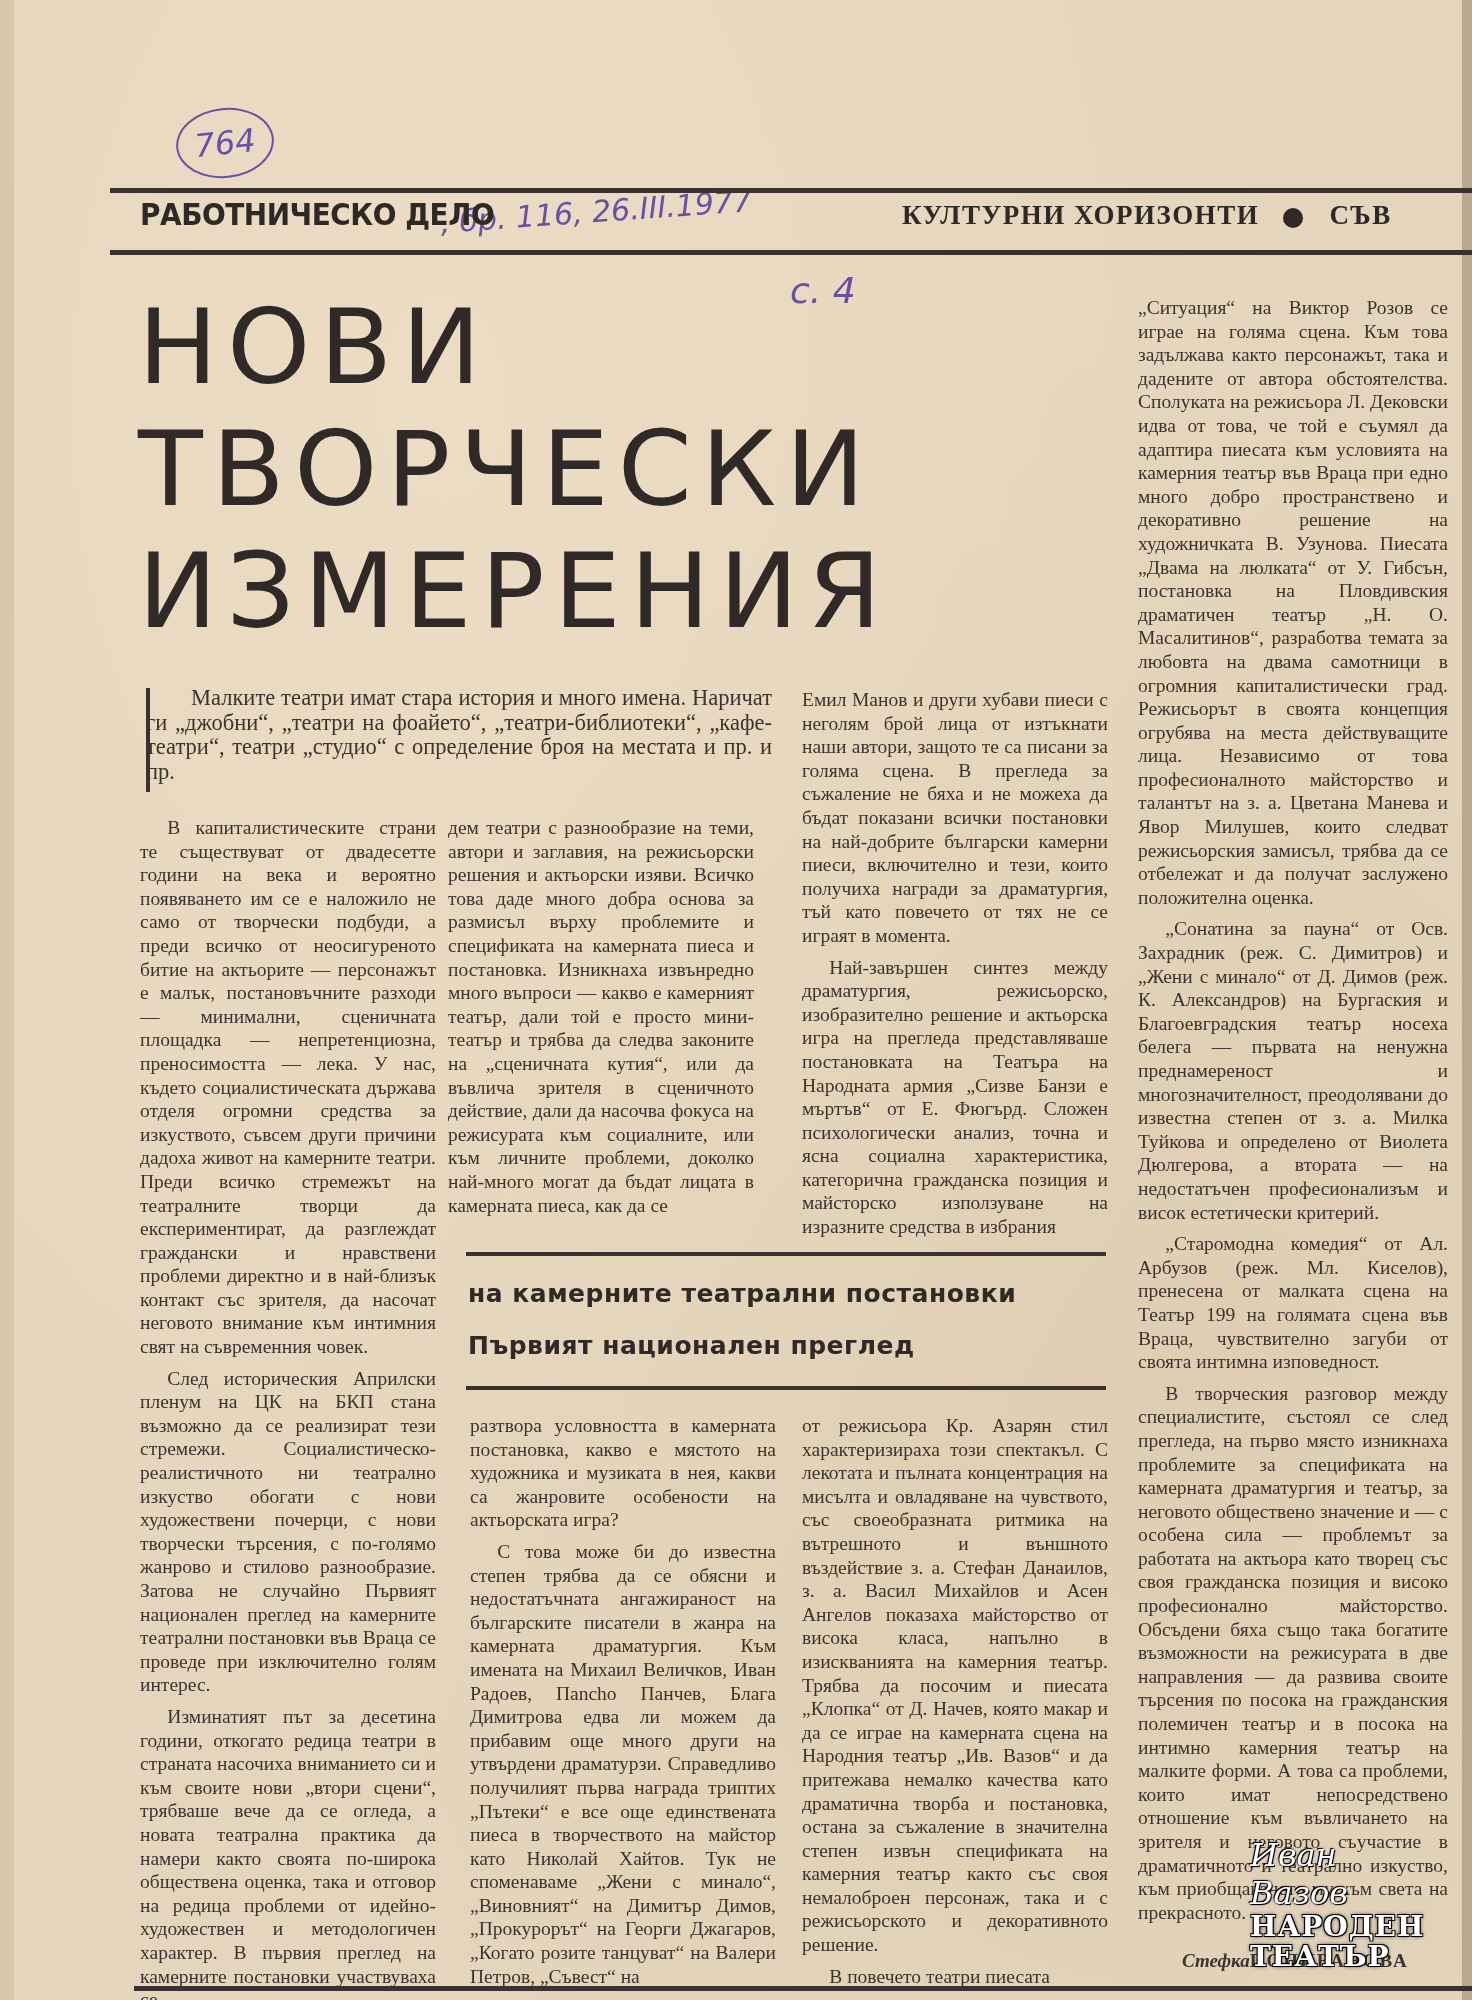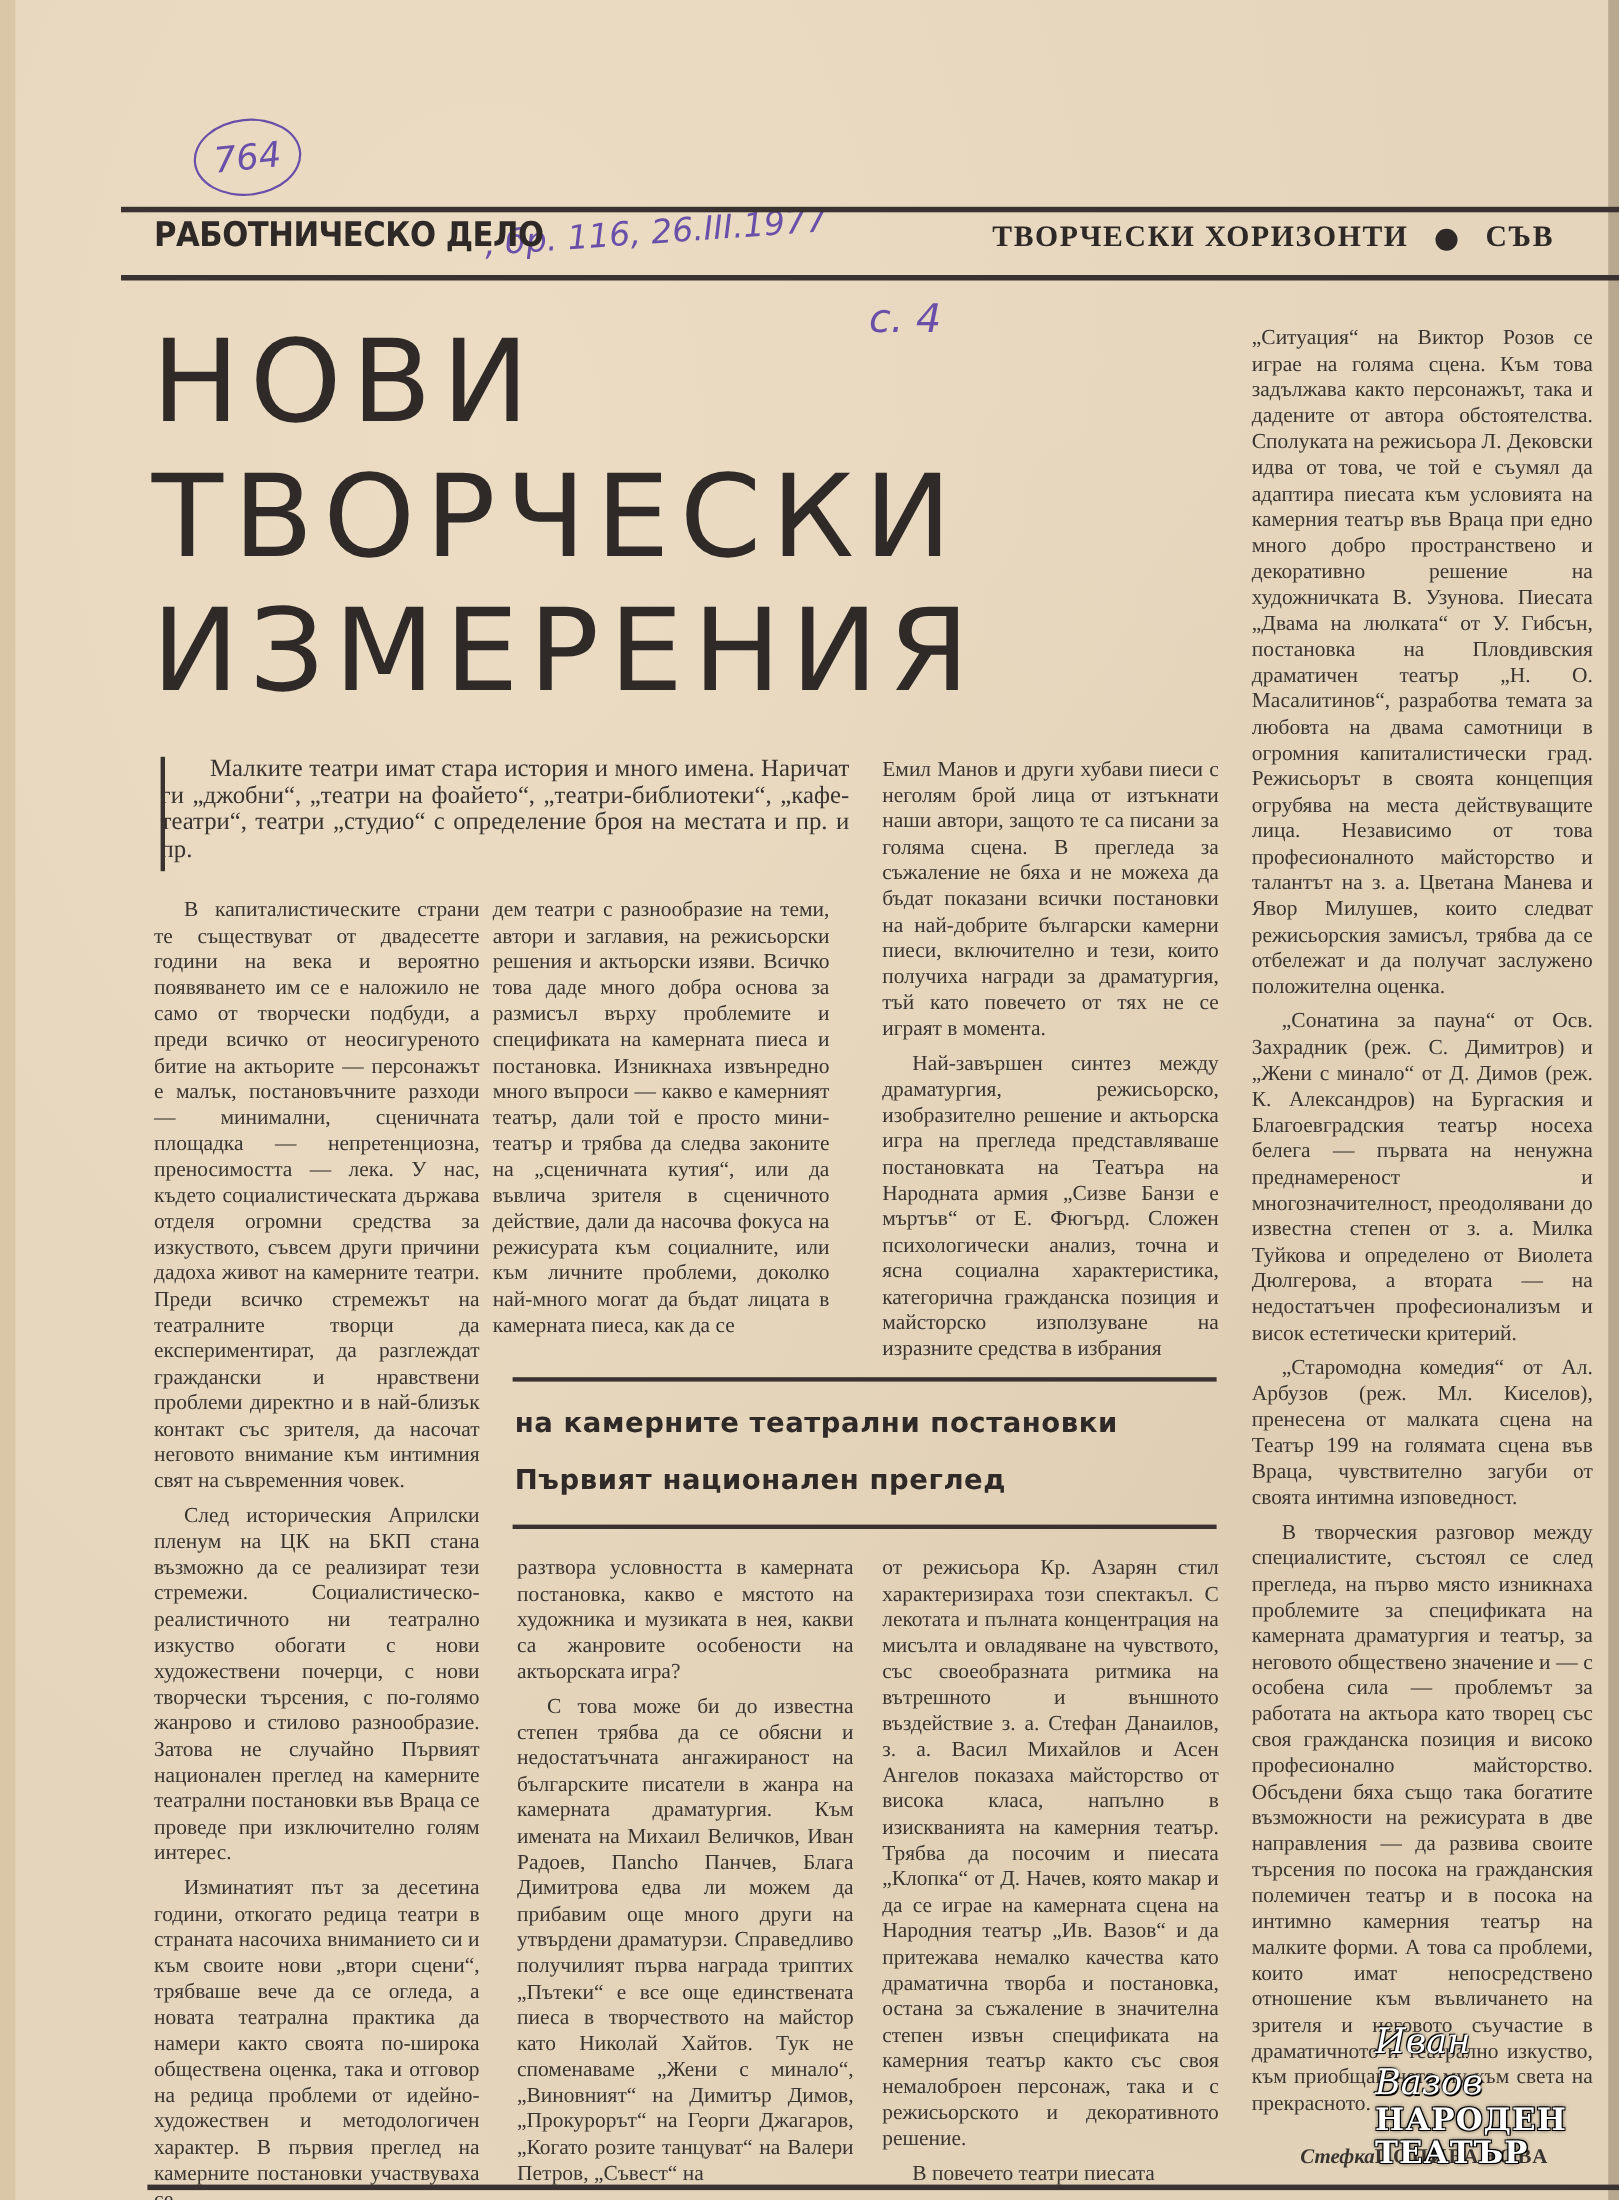--- a/index.html
+++ b/index.html
@@ -60,21 +60,21 @@
   <div class="hand circle-num">764</div>
   <div class="hand" style="left:440px; top:194px; font-size:30px; transform:rotate(-4deg); white-space:nowrap;">, бр. 116, 26.III.1977</div>
   <div class="hand" style="left:790px; top:270px; font-size:36px;">с. 4</div>
 
   <div class="rule" style="left:110px; top:188px; width:1362px; height:5px;"></div>
   <div class="rule" style="left:110px; top:250px; width:1362px; height:5px;"></div>
   <div class="masthead">
     <span class="paper-name">РАБОТНИЧЕСКО ДЕЛО</span>
   </div>
   <div class="section-name">
-    <span>ТВОРЧЕСКИ ХОРИЗОНТИ</span><span class="dot"></span><span>СЪВ</span>
+    <span>КУЛТУРНИ ХОРИЗОНТИ</span><span class="dot"></span><span>СЪВ</span>
   </div>
 
   <div class="headline">
     <div>НОВИ</div>
     <div>ТВОРЧЕСКИ</div>
     <div>ИЗМЕРЕНИЯ</div>
   </div>
 
   <div class="lead-bar"></div>
   <div class="lead">

